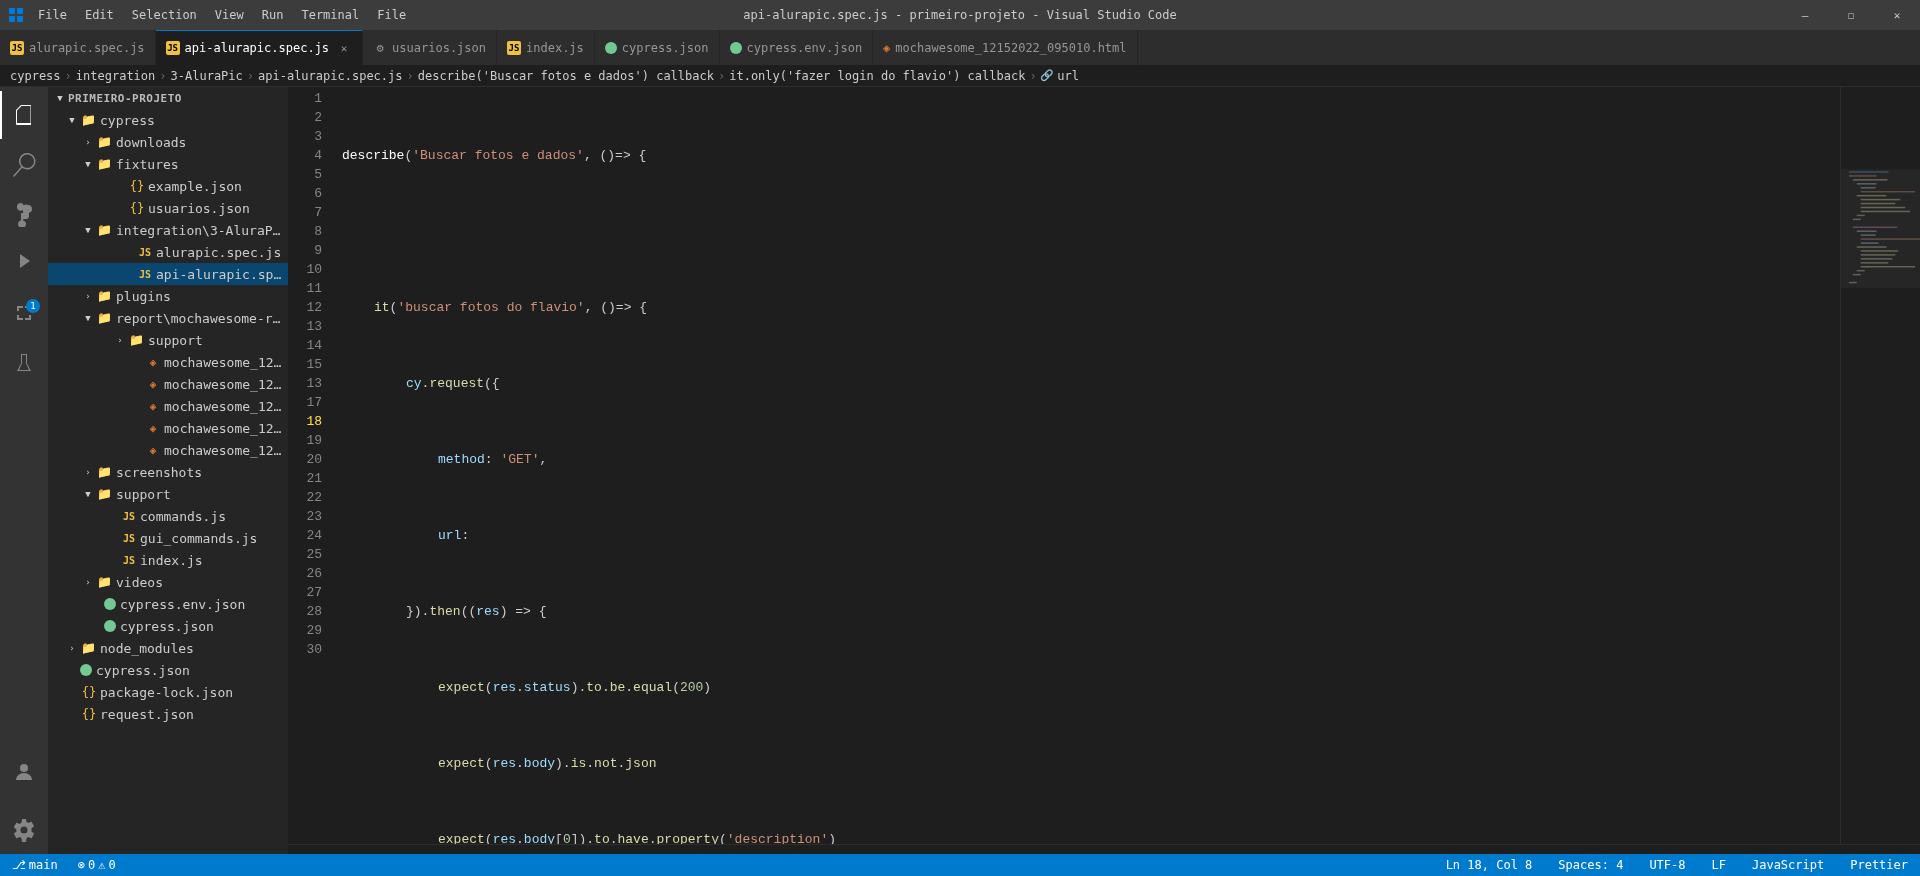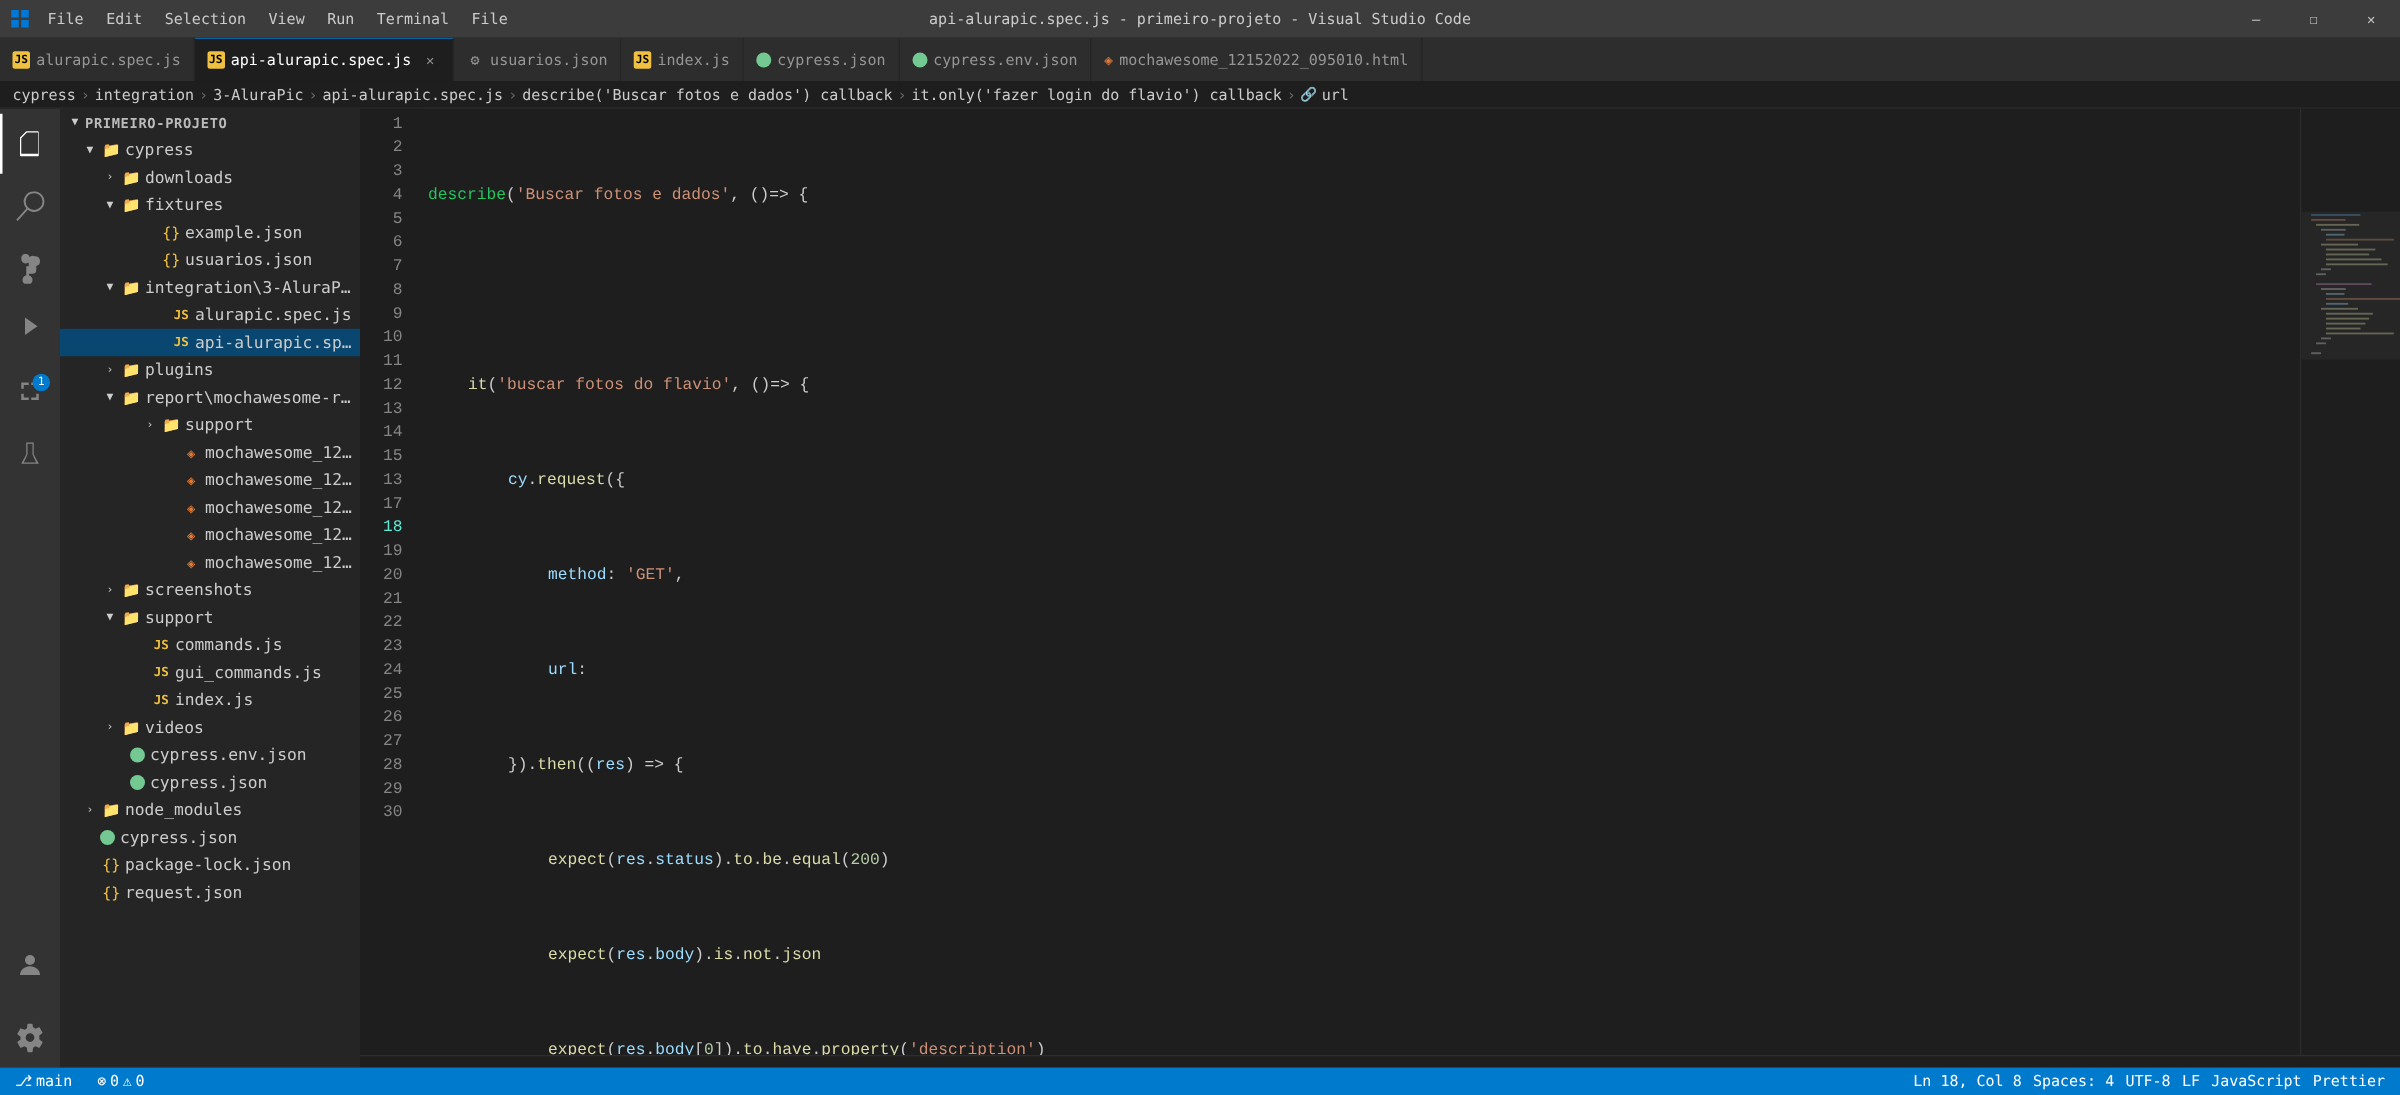--- a/index.html
+++ b/index.html
@@ -297,21 +297,21 @@
 
     .code-line {
       height: 19px;
       display: flex;
       align-items: center;
       padding-left: 4px;
     }       
     .fn { color: #dcdcaa; }       
     .str { color: #ce9178; }      
     .num { color: #b5cea8; }       
-    .pl { color: #22c55e; }       
+    .pl { color: #ffffff; }       
     .prop { color: #9cdcfe; }      
     .punc { color: #cccccc; }
 
     
     #minimap {
       width: 80px;
       background: #1e1e1e;
       flex-shrink: 0;
       overflow: hidden;
       position: relative;
@@ -329,21 +329,21 @@
       background: #007acc;
       display: flex;
       align-items: center;
       padding: 0 8px;
       font-size: 12px;
       color: #ffffff;
       gap: 12px;
       flex-shrink: 0;
     }
     .status-item { display: flex; align-items: center; gap: 3px; cursor: pointer; padding: 0 4px; }
-    .status-right { margin-left: auto; display: flex; gap: 1px; }
+    .status-right { margin-left: auto; display: flex; gap: 18px; }
 
     
     #scrollbar {
       height: 10px;
       background: #1e1e1e;
       border-top: 1px solid #2d2d2d;
     }
   </style>
 </head>
 <body>
@@ -684,21 +684,21 @@
           <div class="line-num">8</div>
           <div class="line-num">9</div>
           <div class="line-num">10</div>
           <div class="line-num">11</div>
           <div class="line-num">12</div>
           <div class="line-num">13</div>
           <div class="line-num">14</div>
           <div class="line-num">15</div>
           <div class="line-num">13</div>
           <div class="line-num">17</div>
-          <div class="line-num" style="color:#5eead4;">18</div>
+          <div class="line-num" style="color:#fde047;">18</div>
           <div class="line-num">19</div>
           <div class="line-num">20</div>
           <div class="line-num">21</div>
           <div class="line-num">22</div>
           <div class="line-num">23</div>
           <div class="line-num">24</div>
           <div class="line-num">25</div>
           <div class="line-num">26</div>
           <div class="line-num">27</div>
           <div class="line-num">28</div>

